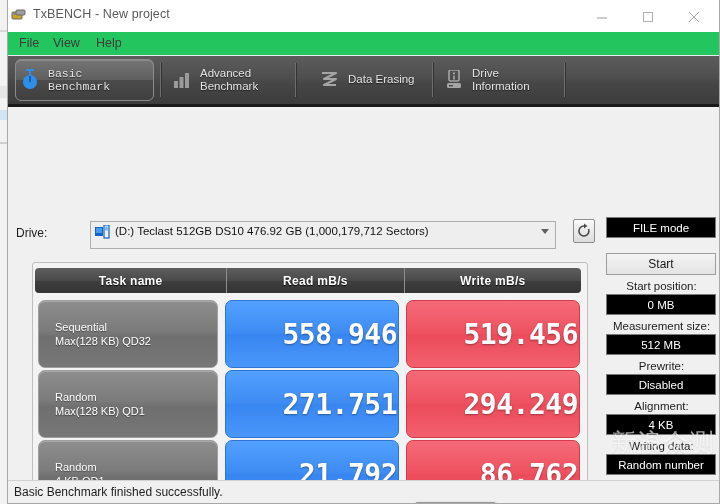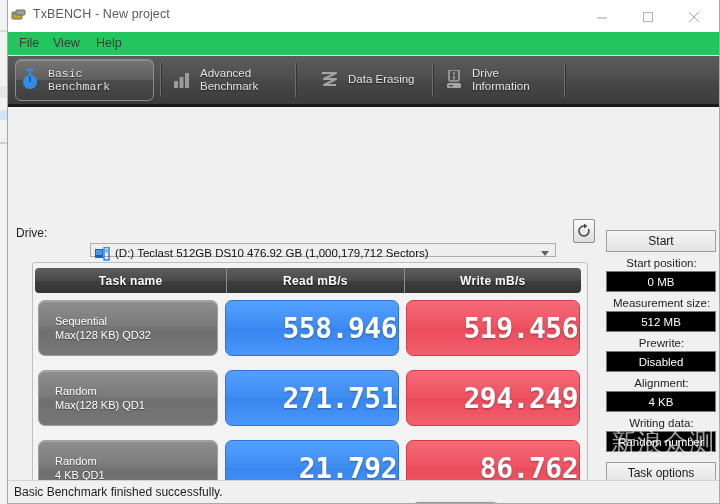--- a/index.html
+++ b/index.html
@@ -144,26 +144,25 @@
     background: #f0f0f0;
   }
 
   
   #drive-label {
     position: absolute; left: 8px; top: 119px;
     font-size: 12px; color: #1d1d1d;
   }
   #drive-select {
     position: absolute; left: 82px; top: 114px;
-    width: 466px; height: 14px;
+    width: 466px; height: 28px;
     background: #eeeeee;
     border: 1px solid #adadad;
     box-sizing: border-box;
     cursor: default;
-    margin-top: 22px;
   }
   #drive-icon { position: absolute; left: 4px; top: 3px; }
   #drive-value {
     position: absolute; left: 24px; top: 3px;
     font-size: 11.5px; color: #111; white-space: nowrap;
   }
   #drive-caret {
     position: absolute; right: 6px; top: 7px;
     width: 0; height: 0;
     border-left: 4px solid transparent;
@@ -206,21 +205,21 @@
     letter-spacing: 0.3px;
   }
   .hcell.c0 { width: 192px; }
   .hcell.c1 { width: 177px; border-left: 1px solid #8d8d8d; }
   .hcell.c2 { width: 177px; border-left: 1px solid #8d8d8d; }
 
   .res-row {
     position: absolute;
     left: 5px;
     width: 546px;
-    height: 56px;
+    height: 68px;
     display: flex;
     gap: 7px;
   }
   .task-cell {
     width: 180px;
     background: linear-gradient(to bottom,#8e8e8e 0%,#7b7b7b 45%,#6f6f6f 55%,#777777 100%);
     border: 1px solid #9e9e9e;
     border-radius: 7px;
     box-sizing: border-box;
     display: flex; flex-direction: column; justify-content: center;
@@ -479,20 +478,21 @@
           <div class="val-cell read">21.792</div>
           <div class="val-cell write">86.762</div>
         </div>
 
       </div>
 
       <div id="tooltip">截图(Alt + A)</div>
 
       <div id="sidebar">
 
+        <div class="sb-dark">FILE mode</div>
 
         <div class="sb-gap"></div>
 
         <div class="sb-btn">Start</div>
 
         <div class="sb-lbl">Start position:</div>
         <div class="sb-dark">0 MB</div>
 
         <div class="sb-lbl">Measurement size:</div>
         <div class="sb-dark">512 MB</div>

